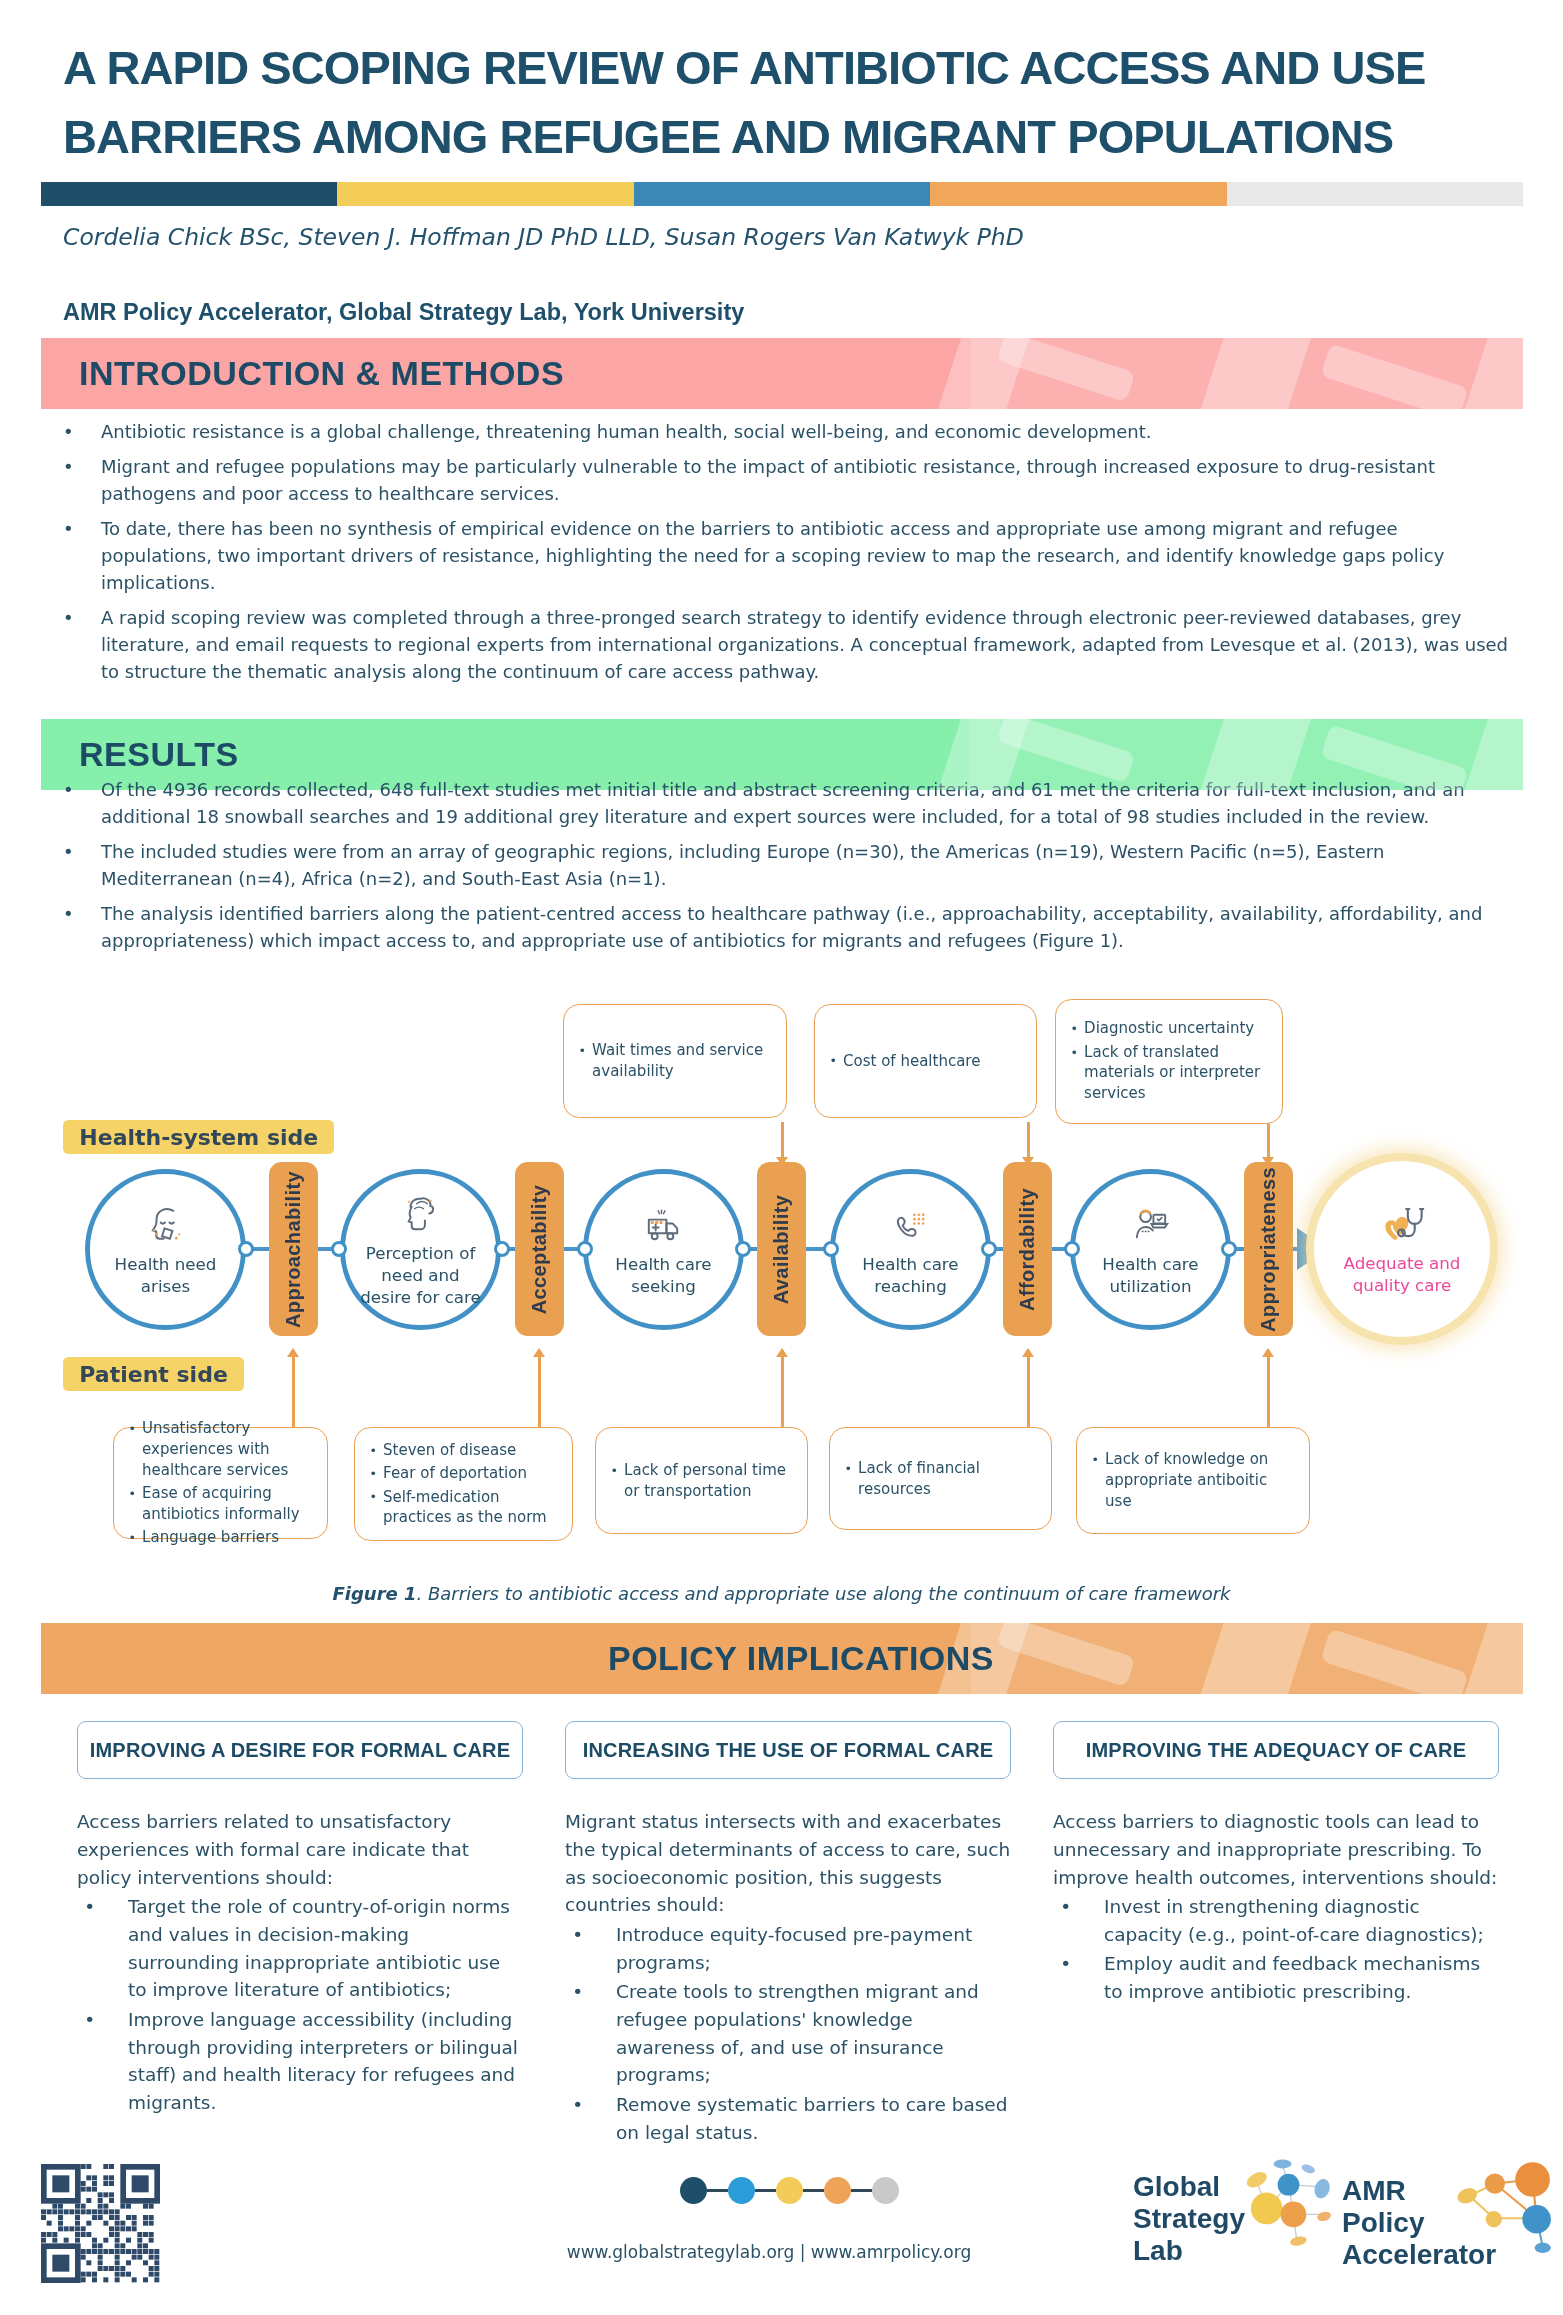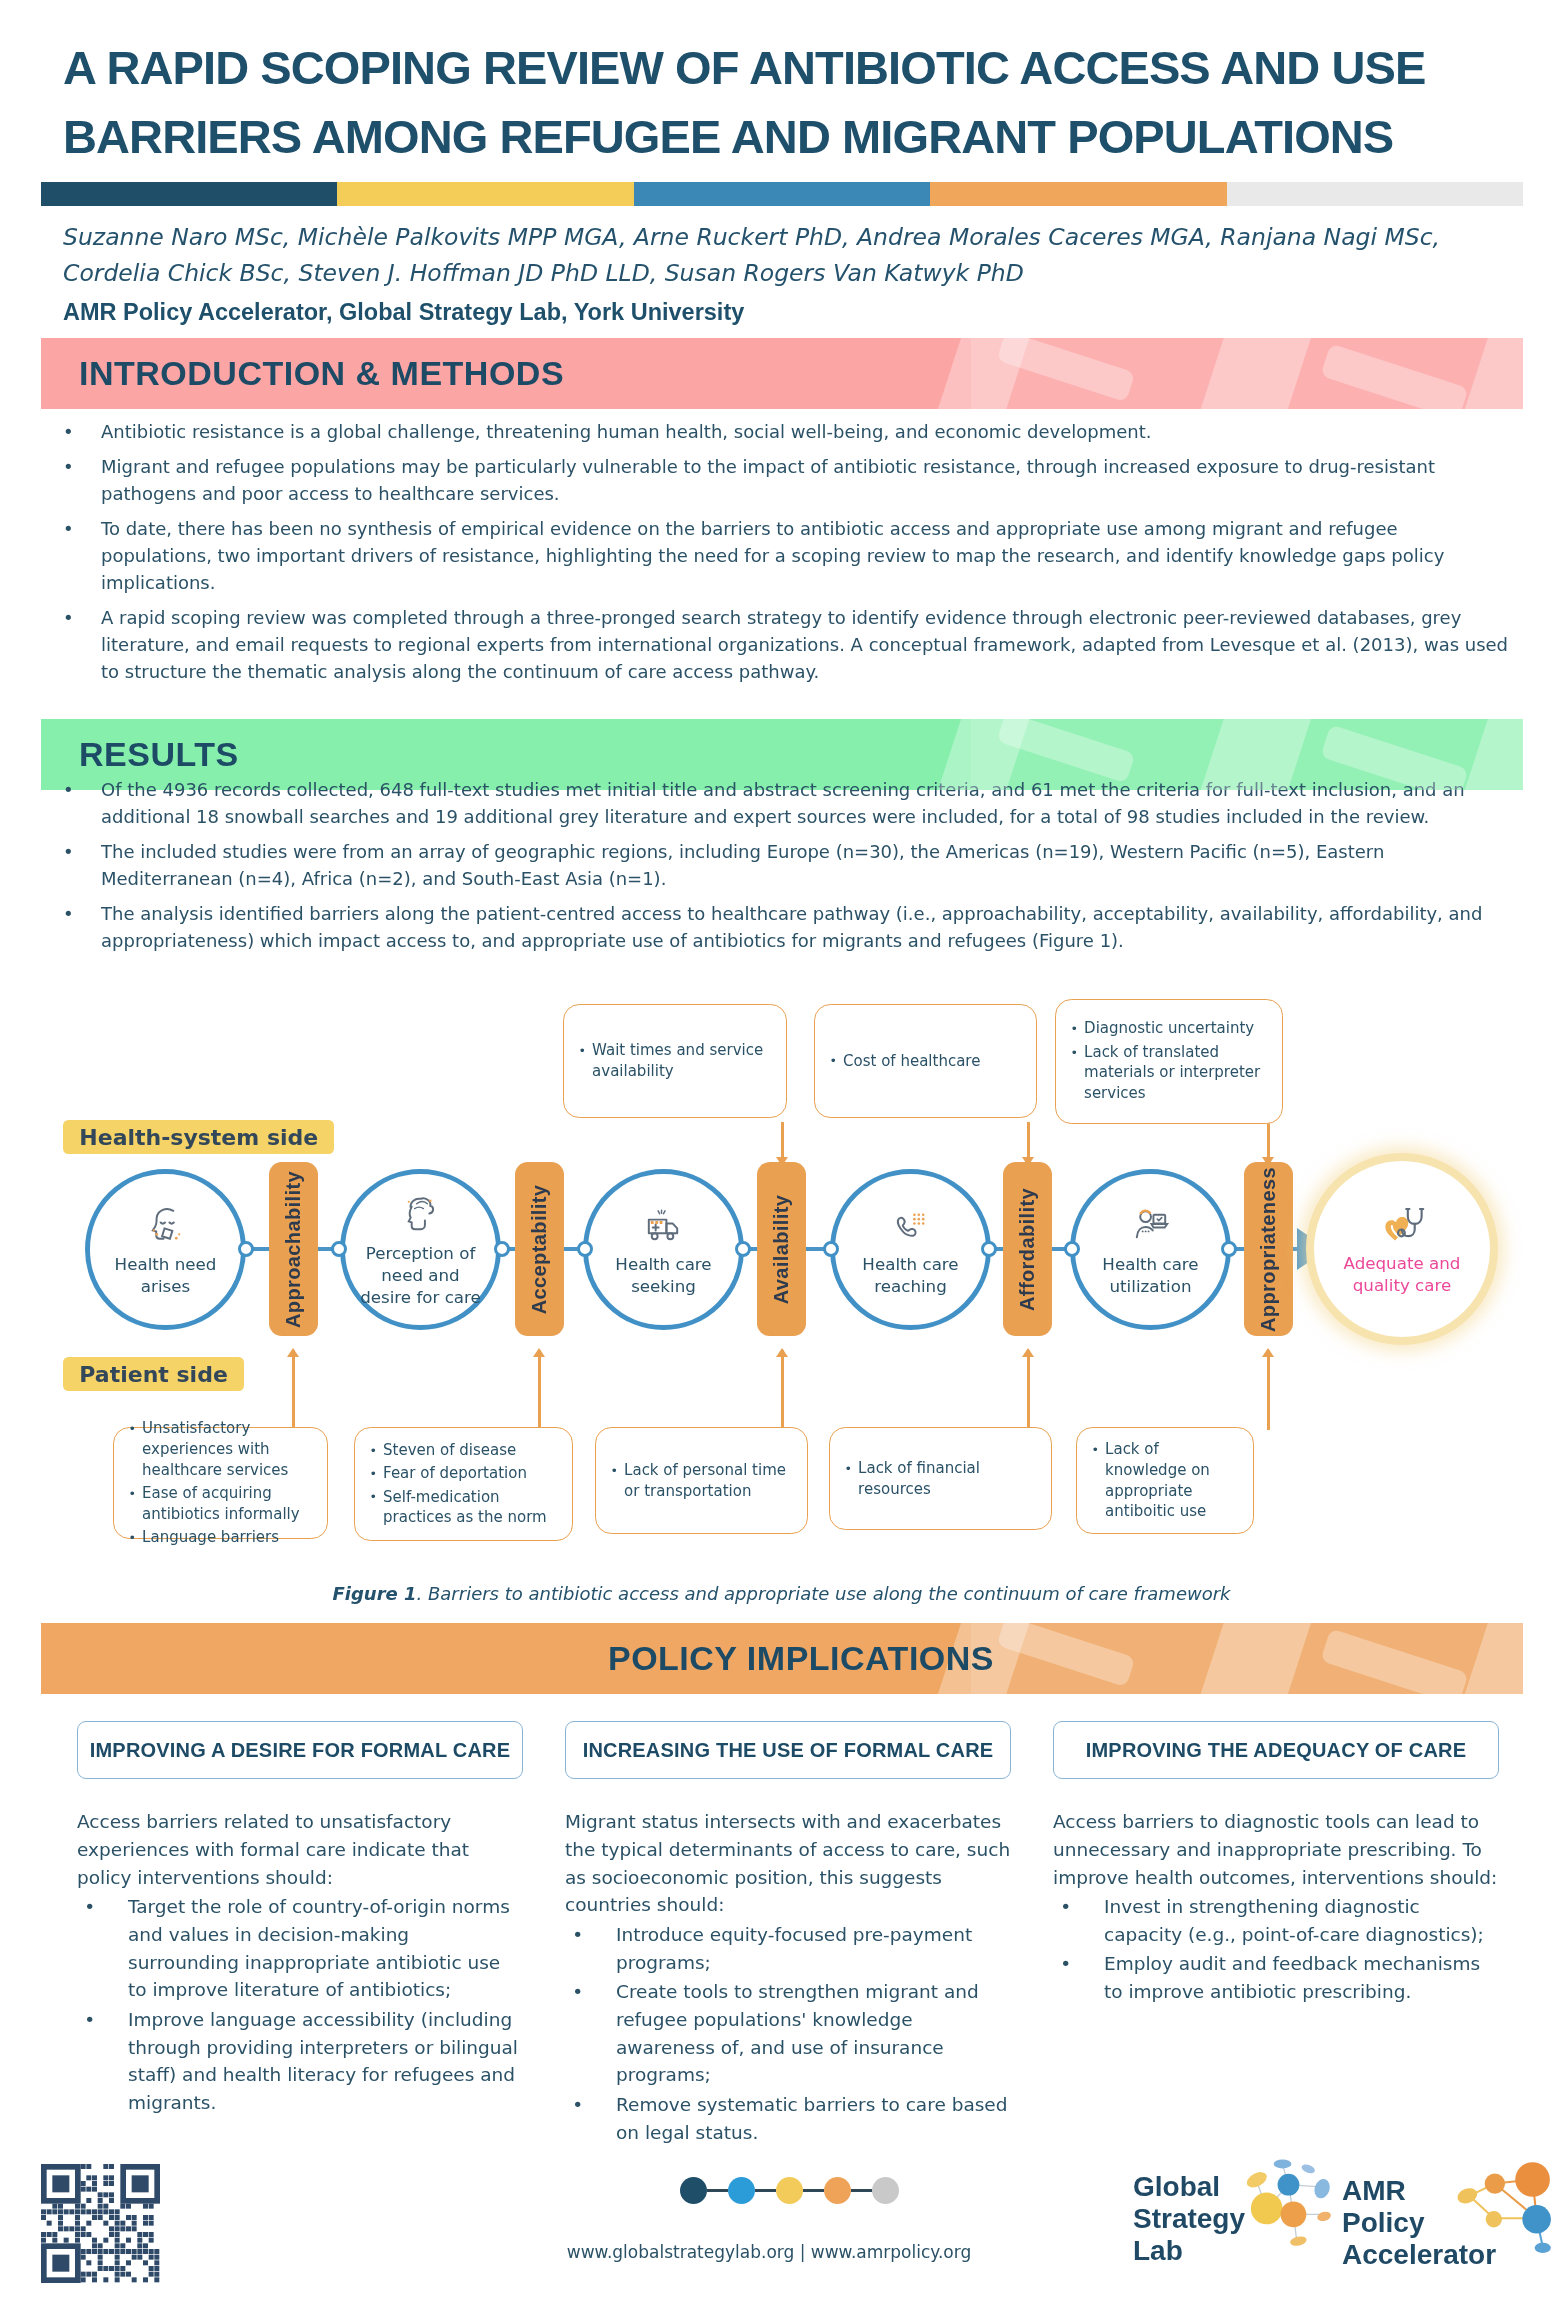--- a/index.html
+++ b/index.html
@@ -107,21 +107,20 @@
     <div>BARRIERS AMONG REFUGEE AND MIGRANT POPULATIONS</div>
   </div>
   <div class="colorbar">
     <span style="background:#1f4e69;"></span>
     <span style="background:#f4cd59;"></span>
     <span style="background:#3b87b5;"></span>
     <span style="background:#f0a75c;"></span>
     <span style="background:#e9e9e9;"></span>
   </div>
   <div class="authors">
-    <div>Suzanne Naro MSc, Michèle Palkovits MPP MGA, Arne Ruckert PhD, Andrea Morales Caceres MGA, Ranjana Nagi MSc,</div>
     <div>Cordelia Chick BSc, Steven J. Hoffman JD PhD LLD, Susan Rogers Van Katwyk PhD</div>
   </div>
   <div class="affiliation">AMR Policy Accelerator, Global Strategy Lab, York University</div>
 
   <div class="banner banner-intro">
     <h2>INTRODUCTION &amp; METHODS</h2>
     <i class="d1"></i>
       <i class="d2"></i>
       <i class="d3"></i>
       <i class="d4"></i>
@@ -324,21 +323,21 @@
     <div class="callout" style="left:595px;top:432px;width:213px;height:107px;">
       <ul>
           <li>Lack of personal time or transportation</li>
         </ul>
     </div>
     <div class="callout" style="left:829px;top:432px;width:223px;height:103px;">
       <ul>
           <li>Lack of financial resources</li>
         </ul>
     </div>
-    <div class="callout" style="left:1076px;top:432px;width:178px;height:107px;">
+    <div class="callout" style="left:1076px;top:432px;width:234px;height:107px;">
       <ul>
           <li>Lack of knowledge on appropriate antiboitic use</li>
         </ul>
     </div>
   </div>
 
   <div class="caption">
     <b>Figure 1</b><span>. Barriers to antibiotic access and appropriate use along the continuum of care framework</span>
   </div>
 

